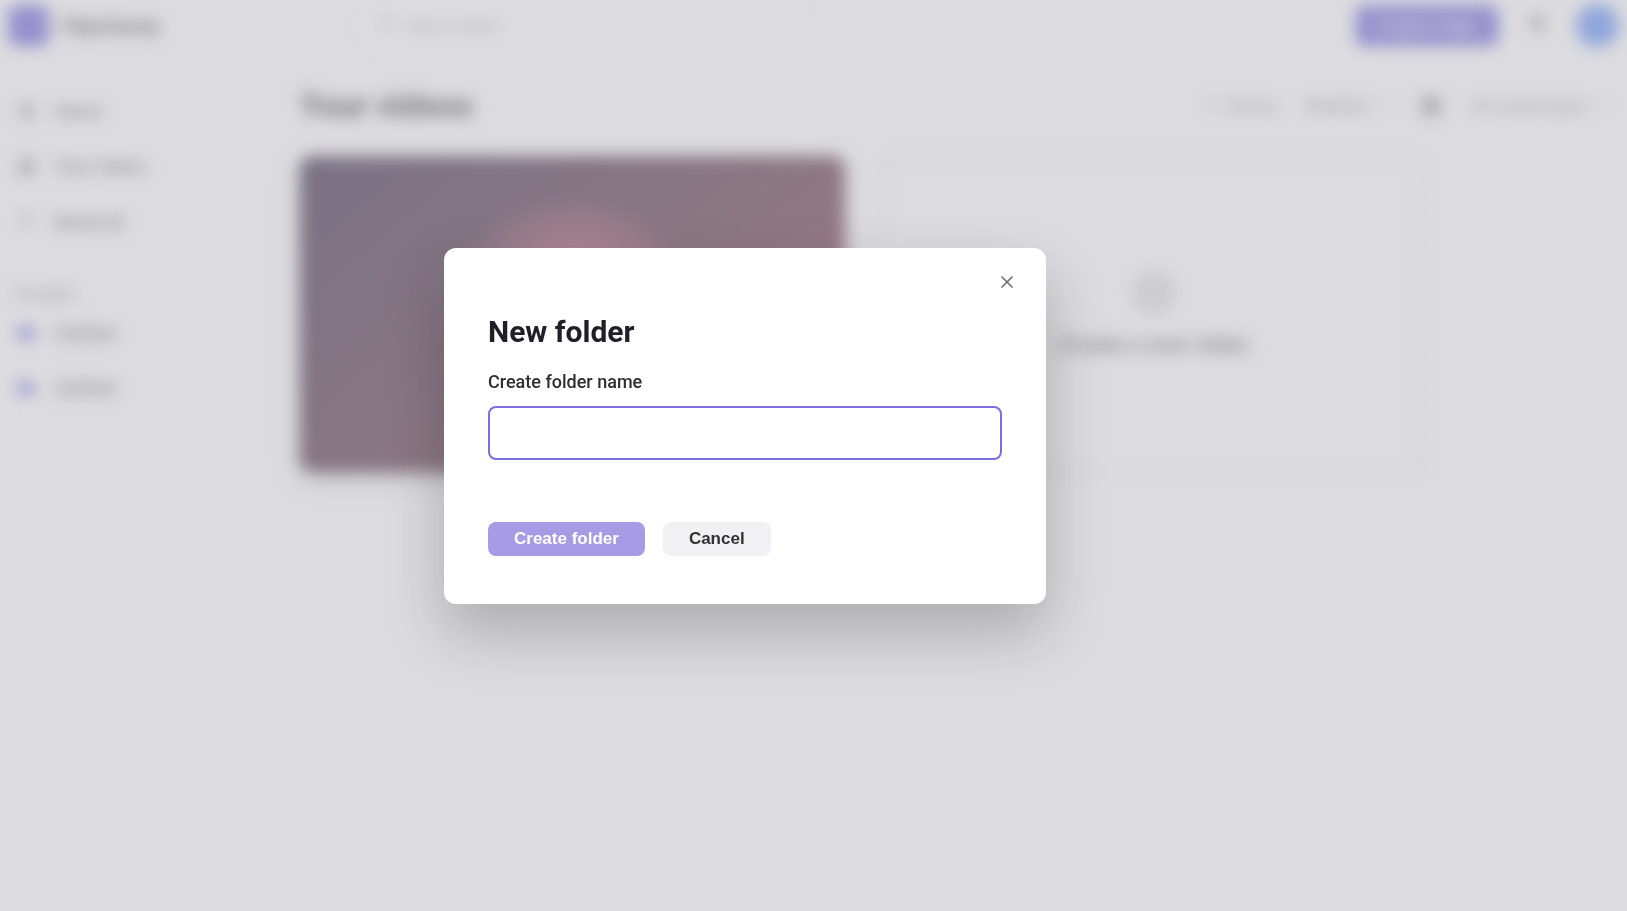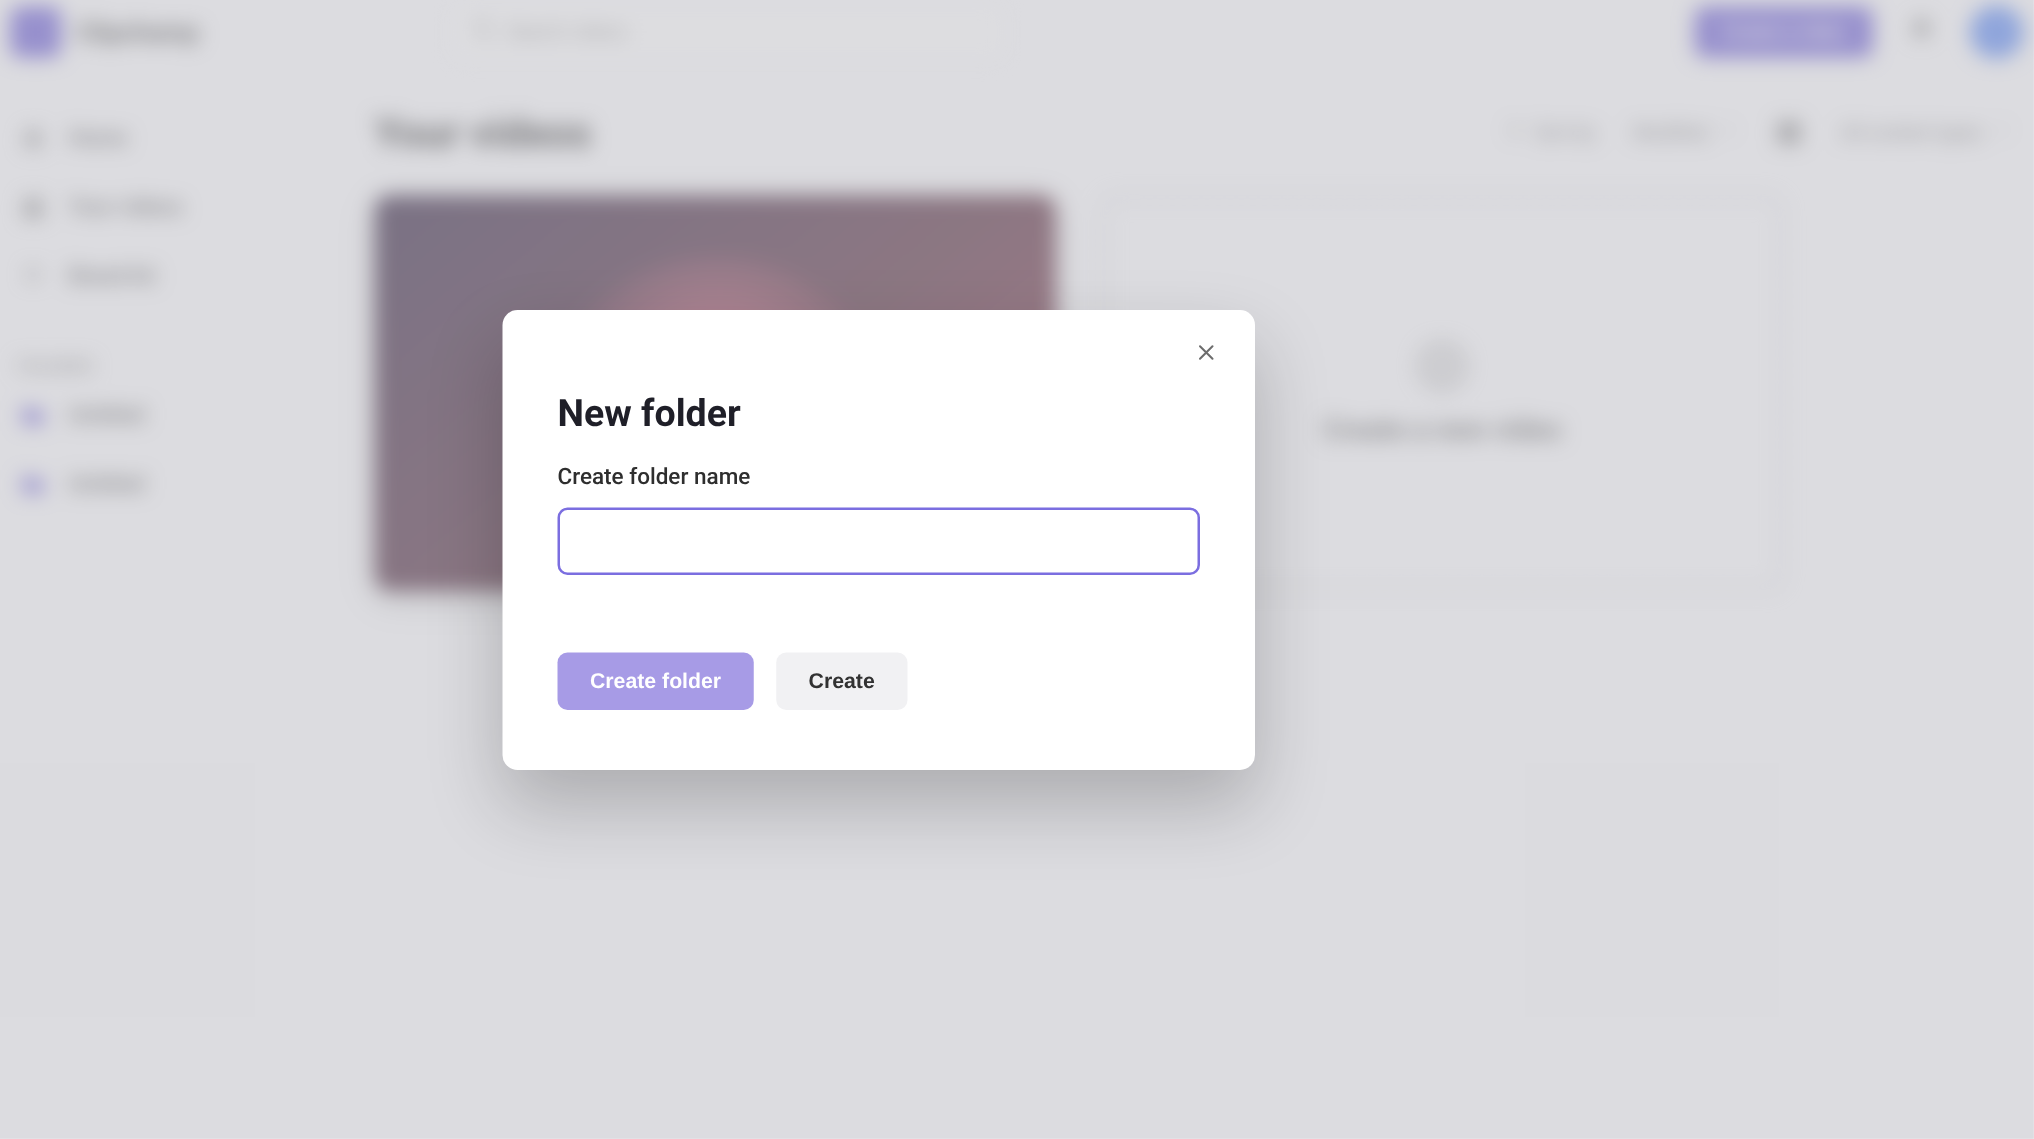--- a/index.html
+++ b/index.html
@@ -145,21 +145,21 @@
   .upload-card .upl-text { font-size: 22px; font-weight:600; color:#4B4B4B; }
 
   
   .overlay {
     position: absolute; inset: 0;
     background: var(--backdrop);
   }
 
   .modal {
     position: absolute;
-    left: 402px; top: 248px;
+    left: 444px; top: 248px;
     width: 602px;
     background: var(--white);
     border-radius: 12px;
     box-shadow: 0 28px 60px rgba(0,0,0,.22);
     padding: 44px 44px 48px 44px;
   }
   .modal-close {
     position: absolute; top: 18px; right: 22px;
     width: 34px; height: 34px;
     display:flex; align-items:center; justify-content:center;
@@ -183,21 +183,21 @@
     border-radius: 8px;
     padding: 0 16px;
     font-size: 17px;
     outline: none;
   }
   .modal-actions {
     display:flex; gap: 18px;
     margin-top: 62px;
   }
   .btn {
-    height: 46px; padding: 0 26px;
+    height: 34px; padding: 0 26px;
     border: none; border-radius: 8px;
     font-size: 17px; font-weight: 600;
     cursor: pointer;
   }
   .btn-primary.disabled {
     background: var(--purple-light);
     color: #fff;
     cursor: default;
   }
   .btn-secondary {
@@ -346,15 +346,15 @@
     </span>
   </button>
 
   <div class="modal-title">New folder</div>
   <div class="modal-label">Create folder name</div>
 
   <input class="modal-input" type="text" autofocus="" value="" style="">
 
   <div class="modal-actions">
     <button class="btn btn-primary disabled">Create folder</button>
-    <button class="btn btn-secondary">Create</button>
+    <button class="btn btn-secondary">Cancel</button>
   </div>
 </div>
 
 </body></html>

